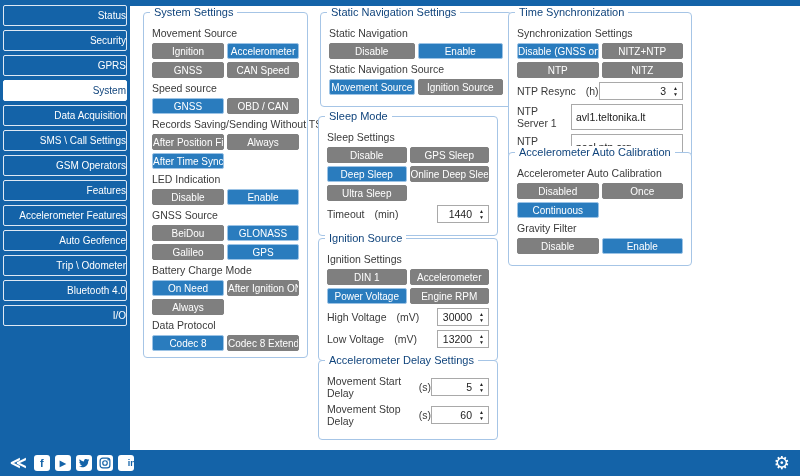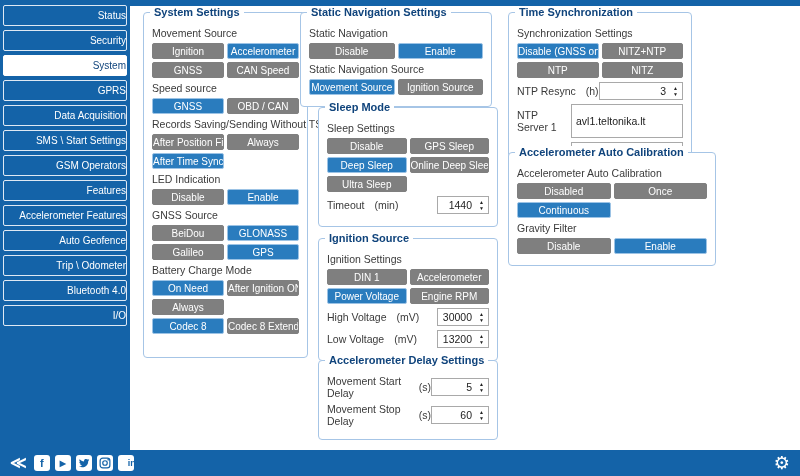--- a/index.html
+++ b/index.html
@@ -29,21 +29,21 @@
   .side-btn.sel {
     background: #ffffff; color: #10447C; border-color: #ffffff;
   }
   
   .panel {
     position: absolute; border: 1px solid #A6C5E6; border-radius: 4px;
     background: #ffffff; padding: 10px 8px 8px 8px;
   }
   .panel-title {
     position: absolute; top: -7px; left: 6px; background: #ffffff;
-    padding: 0 4px; color: #10447C; font-weight: bold; font-size: 11px;
+    padding: 0 4px; color: #10447C; font-weight: normal; font-size: 11px;
     white-space: nowrap;
   }
   .field-label {
     font-size: 10.5px; color: #3A3A3A; margin: 4px 0 4px 0; white-space: nowrap;
   }
   .btn-grid {
     display: grid; grid-template-columns: 1fr 1fr; gap: 3px;
     margin-bottom: 3px;
   }
   .btn {
@@ -64,32 +64,32 @@
     color: #222; text-align: right; padding-right: 16px;
   }
   .spin-input.wide { width: 84px; }
   .spin-input.narrow { width: 58px; }
   .spinner {
     position: absolute; right: 3px; top: 3px; width: 9px; height: 12px;
     display: flex; flex-direction: column; align-items: center;
     font-size: 5px; line-height: 6px; color: #222; cursor: pointer;
   }
   .text-input {
-    margin-left: auto; width: 112px; height: 34px; border: 1px solid #A9A9A9;
+    margin-left: auto; width: 112px; height: 26px; border: 1px solid #A9A9A9;
     background: #fff; font-family: "Liberation Sans", sans-serif;
     font-size: 10.5px; color: #222; padding: 0 4px;
   }
   
   .panel-system    { left: 143px; top: 12px;  width: 165px; height: 346px; }
-  .panel-staticnav { left: 300px; top: 12px;  width: 192px; }
-  .panel-sleep     { left: 318px; top: 107px; width: 180px; }
+  .panel-staticnav { left: 320px; top: 12px;  width: 192px; }
+  .panel-sleep     { left: 318px; top: 116px; width: 180px; }
   .panel-ignition  { left: 318px; top: 238px; width: 180px; }
   .panel-accdelay  { left: 318px; top: 360px; width: 180px; }
   .panel-timesync  { left: 508px; top: 12px;  width: 184px; }
-  .panel-acccalib  { left: 508px; top: 152px; width: 208px; }
+  .panel-acccalib  { left: 508px; top: 152px; width: 184px; }
   
   .bottom-bar {
     position: absolute; left: 0; bottom: 0; width: 800px; height: 26px;
     background: #1463A8; display: flex; align-items: center; padding: 0 10px;
   }
   .collapse-glyph {
     color: #ffffff; font-size: 16px; font-weight: bold; margin-right: 8px;
     letter-spacing: -1px; cursor: pointer; line-height: 16px;
   }
   .sicon {
@@ -105,24 +105,24 @@
   }
 </style>
 </head>
 <body>
 
 <div class="top-strip"></div>
 
 <div class="sidebar">
   <div class="side-btn">Status</div>
   <div class="side-btn">Security</div>
+  <div class="side-btn">GPRS</div>
   <div class="side-btn sel">System</div>
-  <div class="side-btn">GPRS</div>
   <div class="side-btn">Data Acquisition</div>
-  <div class="side-btn">SMS \ Start Settings</div>
+  <div class="side-btn">SMS \ Call Settings</div>
   <div class="side-btn">GSM Operators</div>
   <div class="side-btn">Features</div>
   <div class="side-btn">Accelerometer Features</div>
   <div class="side-btn">Auto Geofence</div>
   <div class="side-btn">Trip \ Odometer</div>
   <div class="side-btn">Bluetooth 4.0</div>
   <div class="side-btn">I/O</div>
 </div>
 
 <div class="panel panel-system">
@@ -163,20 +163,21 @@
     <div class="btn sel">GPS</div>
   </div>
 
   <div class="field-label">Battery Charge Mode</div>
   <div class="btn-grid">
     <div class="btn sel">On Need</div>
     <div class="btn">After Ignition ON</div>
     <div class="btn">Always</div>
   </div>
 
+  <div class="field-label">Data Protocol</div>
   <div class="btn-grid">
     <div class="btn sel">Codec 8</div>
     <div class="btn">Codec 8 Extended</div>
   </div>
 </div>
 
 <div class="panel panel-staticnav">
   <div class="panel-title">Static Navigation Settings</div>
 
   <div class="field-label">Static Navigation</div>

